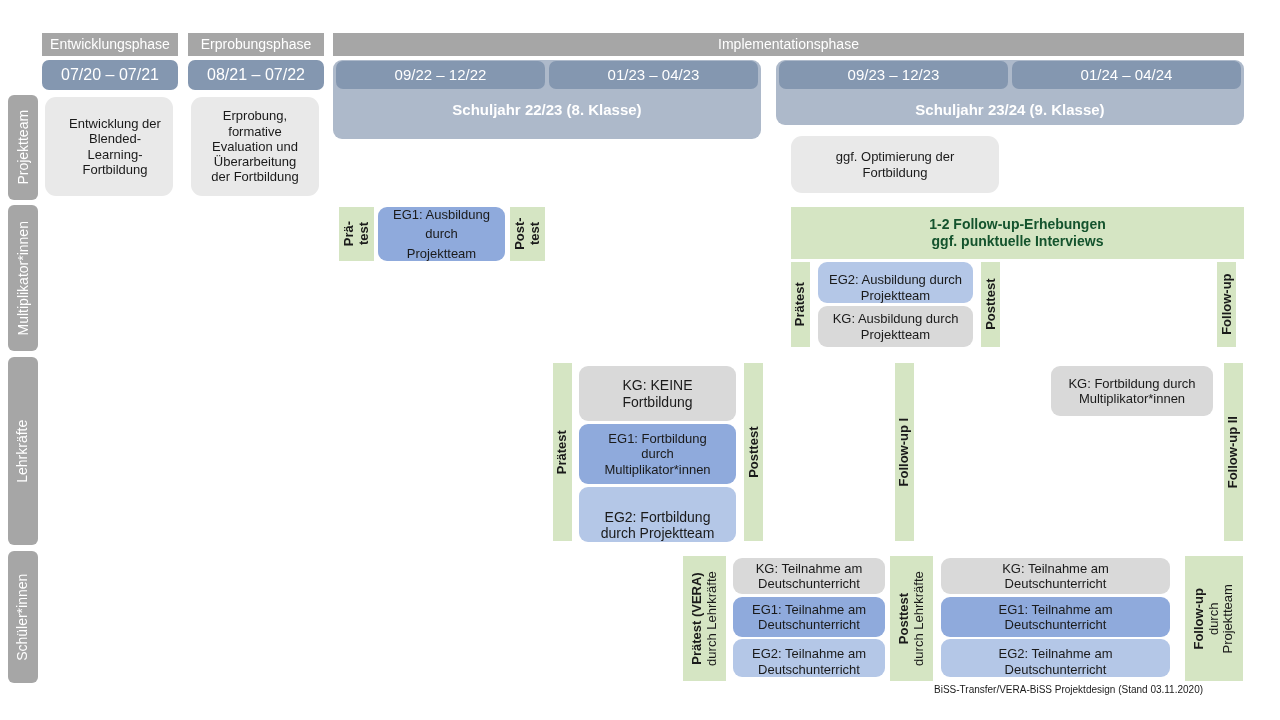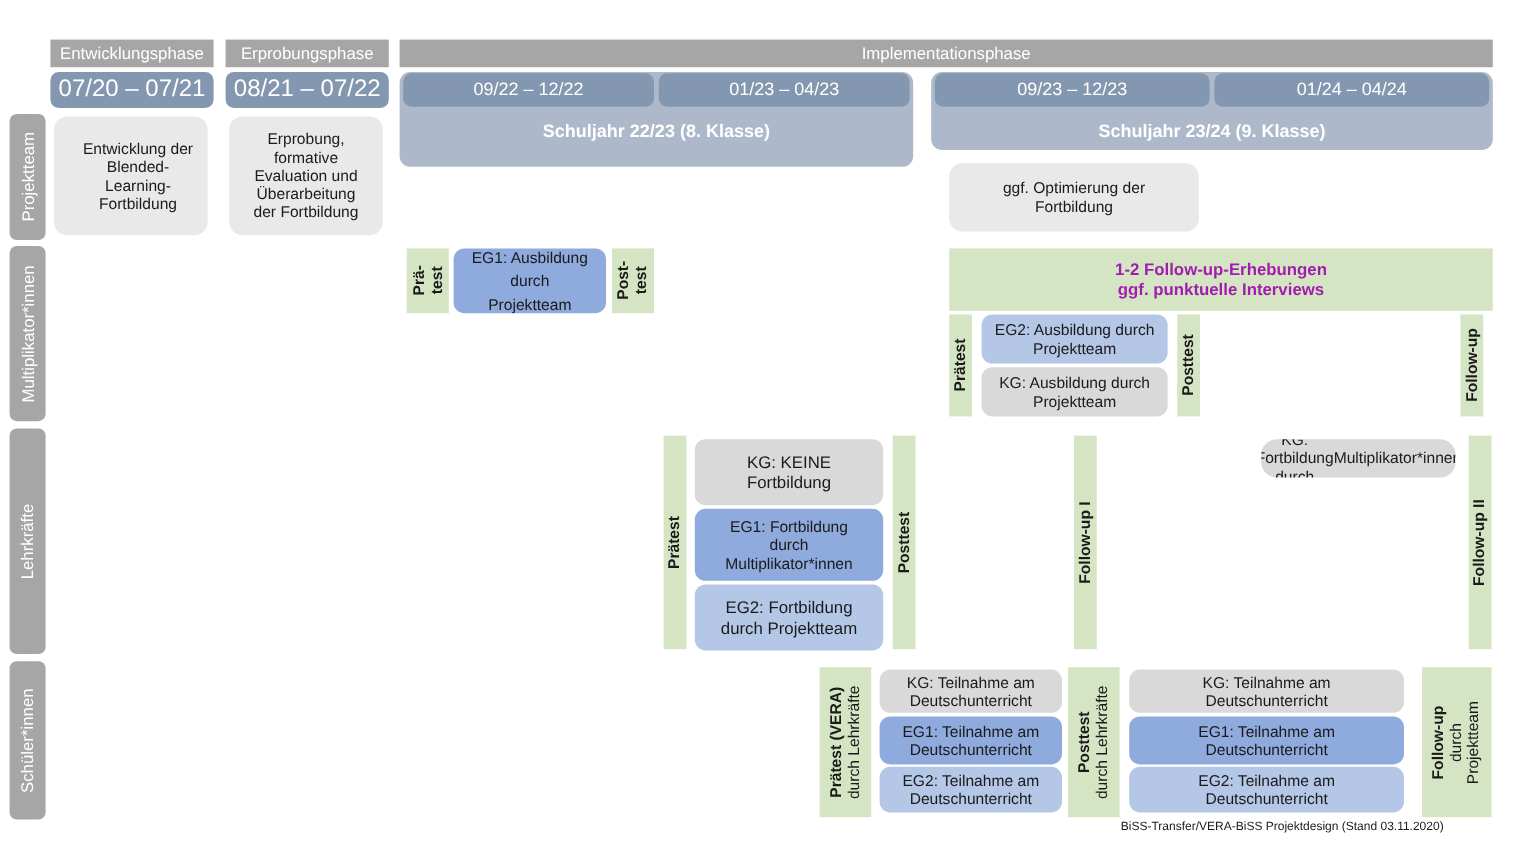--- a/index.html
+++ b/index.html
@@ -34,22 +34,22 @@
   }
 
   
   .gray-head     { background: #a6a6a6; color: #ffffff; }
   .blue-dark-bar { background: #8497b0; color: #ffffff; border-radius: 7px; }
   .blue-pale-bar { background: #adb9ca; color: #ffffff; border-radius: 9px; }
   .row-label     { background: #a6a6a6; color: #ffffff; border-radius: 6px; }
   .card-gray     { background: #e9e9e9; border-radius: 11px; color: #1a1a1a; }
   .card-gray2    { background: #d9d9d9; border-radius: 9px; color: #1a1a1a; }
   .card-blue-mid { background: #8faadc; border-radius: 9px; color: #1a1a1a; }
-  .card-blue-lt  { background: #b4c7e7; border-radius: 9px; color: #1a1a1a; }
-  .green-bar     { background: #d5e5c3; color: #a21caf; }
+  .card-blue-lt  { background: #b4c7e7; border-radius: 9px; color: #1a1a1a; justify-content: flex-end; }
+  .green-bar     { background: #d5e5c3; color: #14532d; }
 
   
   .vbar {
     position: absolute;
     box-sizing: border-box;
     background: #d5e5c3;
     display: flex;
     align-items: center;
     justify-content: center;
     overflow: hidden;
@@ -73,21 +73,21 @@
   .vbar.two .vinner .l2 { font-weight: normal; font-size: 13px; }
 
   .row-label .rtxt {
     transform: rotate(-90deg);
     white-space: nowrap;
     font-size: 14px;
   }
   .t13 { font-size: 13px; }
   .t14 { font-size: 14px; }
   .t15 { font-size: 15px; }
-  .t16 { font-size: 20px; }
+  .t16 { font-size: 16px; }
   .bold { font-weight: bold; }
 
   .footnote {
     position: absolute;
     font-size: 10px;
     color: #1a1a1a;
     white-space: nowrap;
   }
   .stackline { display: block; }
 </style>
@@ -235,21 +235,21 @@
   </div>
 
   <div class="vbar" style="left:744px;top:363px;width:19px;height:178px;">
     <span class="vtxt">Posttest</span>
   </div>
 
   <div class="vbar" style="left:895px;top:363px;width:19px;height:178px;">
     <span class="vtxt">Follow-up I</span>
   </div>
 
-  <div class="box card-gray2 t13" style="left:1051px;top:366px;width:162px;height:32px;flex-direction:row;border-radius:13px;">
+  <div class="box card-gray2 t13" style="left:1051px;top:366px;width:162px;height:50px;flex-direction:column;">
     <span class="stackline">KG: Fortbildung durch</span>
     <span class="stackline">Multiplikator*innen</span>
   </div>
 
   <div class="vbar" style="left:1224px;top:363px;width:19px;height:178px;">
     <span class="vtxt">Follow-up II</span>
   </div>
 
   <div class="vbar two" style="left:683px;top:556px;width:43px;height:125px;">
     <div class="vinner">

